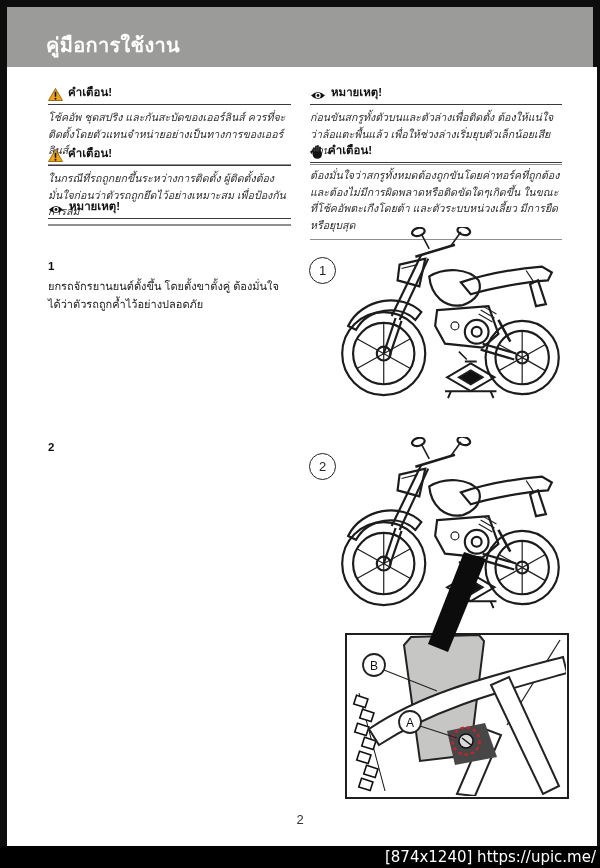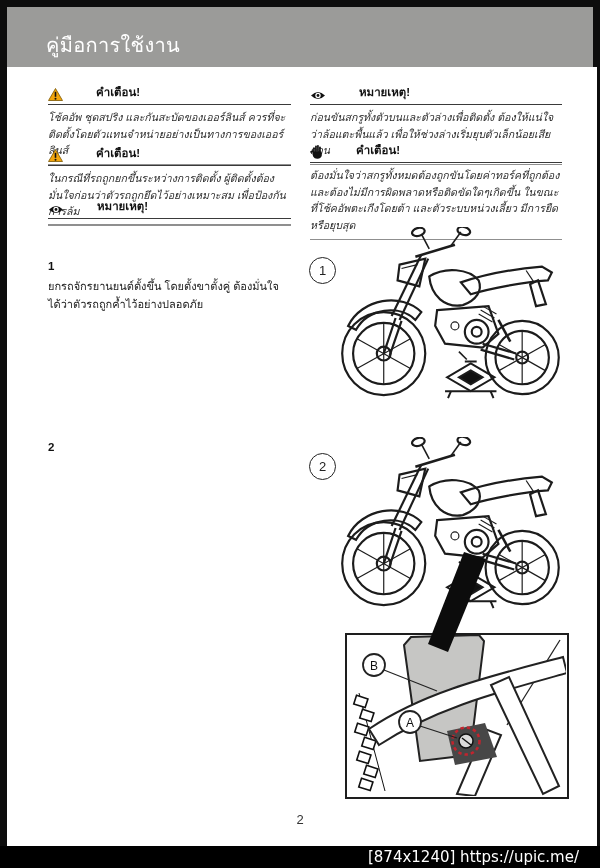--- a/index.html
+++ b/index.html
@@ -9,25 +9,25 @@
     background:#0d0d0d; overflow:hidden;
     font-family:"Liberation Sans","DejaVu Sans",sans-serif;
   }
   .page-body { position:absolute; left:7px; top:67px; width:590px; height:779px; background:#ffffff; }
   .header-bar {
     position:absolute; left:7px; top:7px; width:586px; height:60px;
     background:#9b9b99;
   }
   .header-title {
     position:absolute; left:39px; bottom:6px;
-    color:#ffffff; font-size:20px; font-weight:normal; letter-spacing:0.3px;
+    color:#ffffff; font-size:20px; font-weight:bold; letter-spacing:0.3px;
   }
   .notice { position:absolute; }
   .notice-head { display:flex; align-items:flex-end; gap:5px; height:17px; padding-bottom:2px; }
-  .notice-title { font-size:11.5px; font-weight:bold; color:#111;margin-left:28px; }
+  .notice-title { font-size:11.5px; font-weight:bold; color:#111; }
   .rule-top { border-top:1.2px solid #3a3a3a; margin-top:1px; }
   .rule-bottom { border-top:1px solid #8f8f8f; margin-top:5px; }
   .notice-body {
     margin-top:4px; font-size:10.6px; line-height:1.58; color:#2b2b2b;
     font-style:italic;
   }
   .step { position:absolute; }
   .step-num { font-size:11.5px; font-weight:bold; color:#111; margin-bottom:6px; }
   .step-text { font-size:11px; line-height:1.6; color:#222; }
   .fig-circle {
@@ -42,21 +42,21 @@
     position:absolute; left:345px; top:633px; width:224px; height:166px;
     border:2.5px solid #1e1e1e; background:#fff; z-index:4; overflow:hidden;
   }
   .page-num {
     position:absolute; left:0; top:812px; width:600px; text-align:center;
     font-size:13px; color:#333;
   }
   .footer-bar {
     position:absolute; left:0; top:846px; width:600px; height:22px;
     background:#000; color:#fff; display:flex; align-items:center;
-    justify-content:flex-end; padding-right:21px;
+    justify-content:flex-end; padding-right:4px;
     font-size:15px; font-family:"DejaVu Sans",sans-serif;
   }
   svg text { font-family:"Liberation Sans","DejaVu Sans",sans-serif; }
 </style>
 </head>
 <body>
 
 <div class="screen">
 
   <svg width="0" height="0" style="position:absolute" aria-hidden="true">

